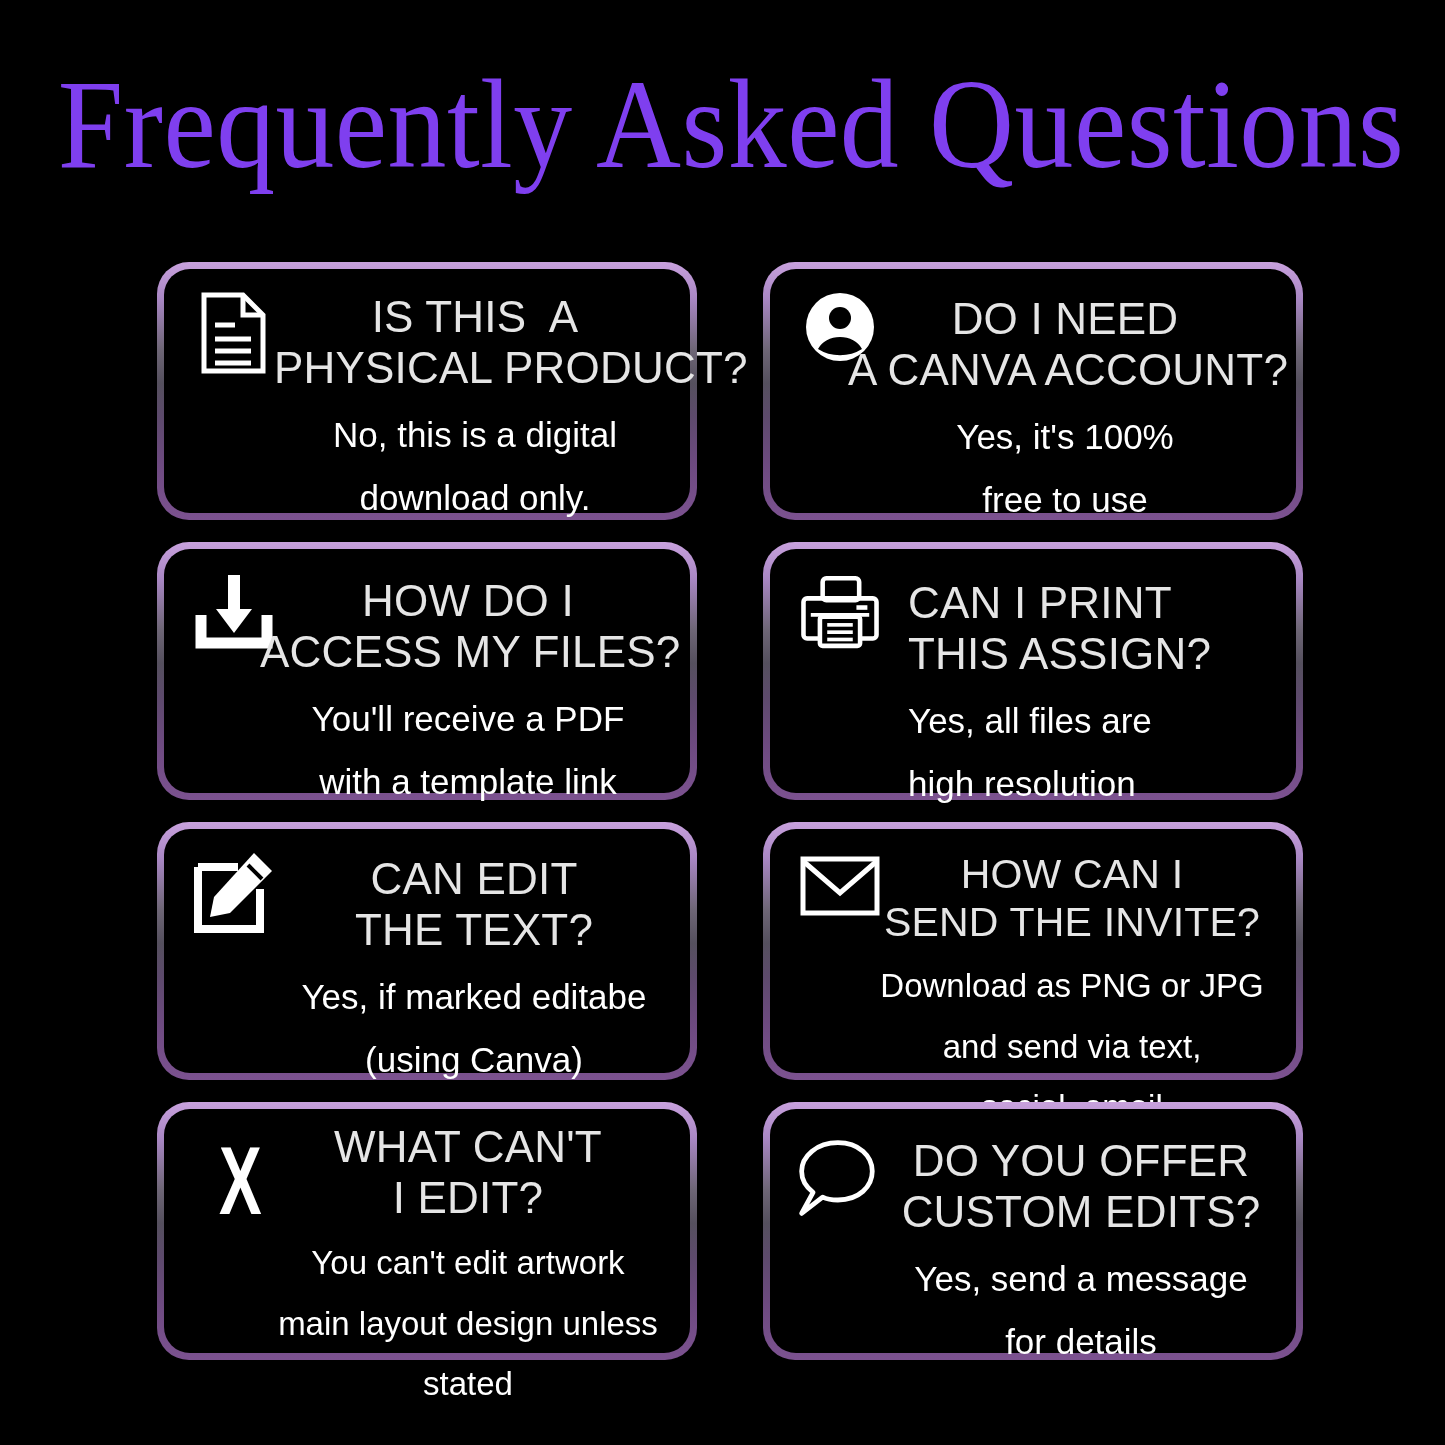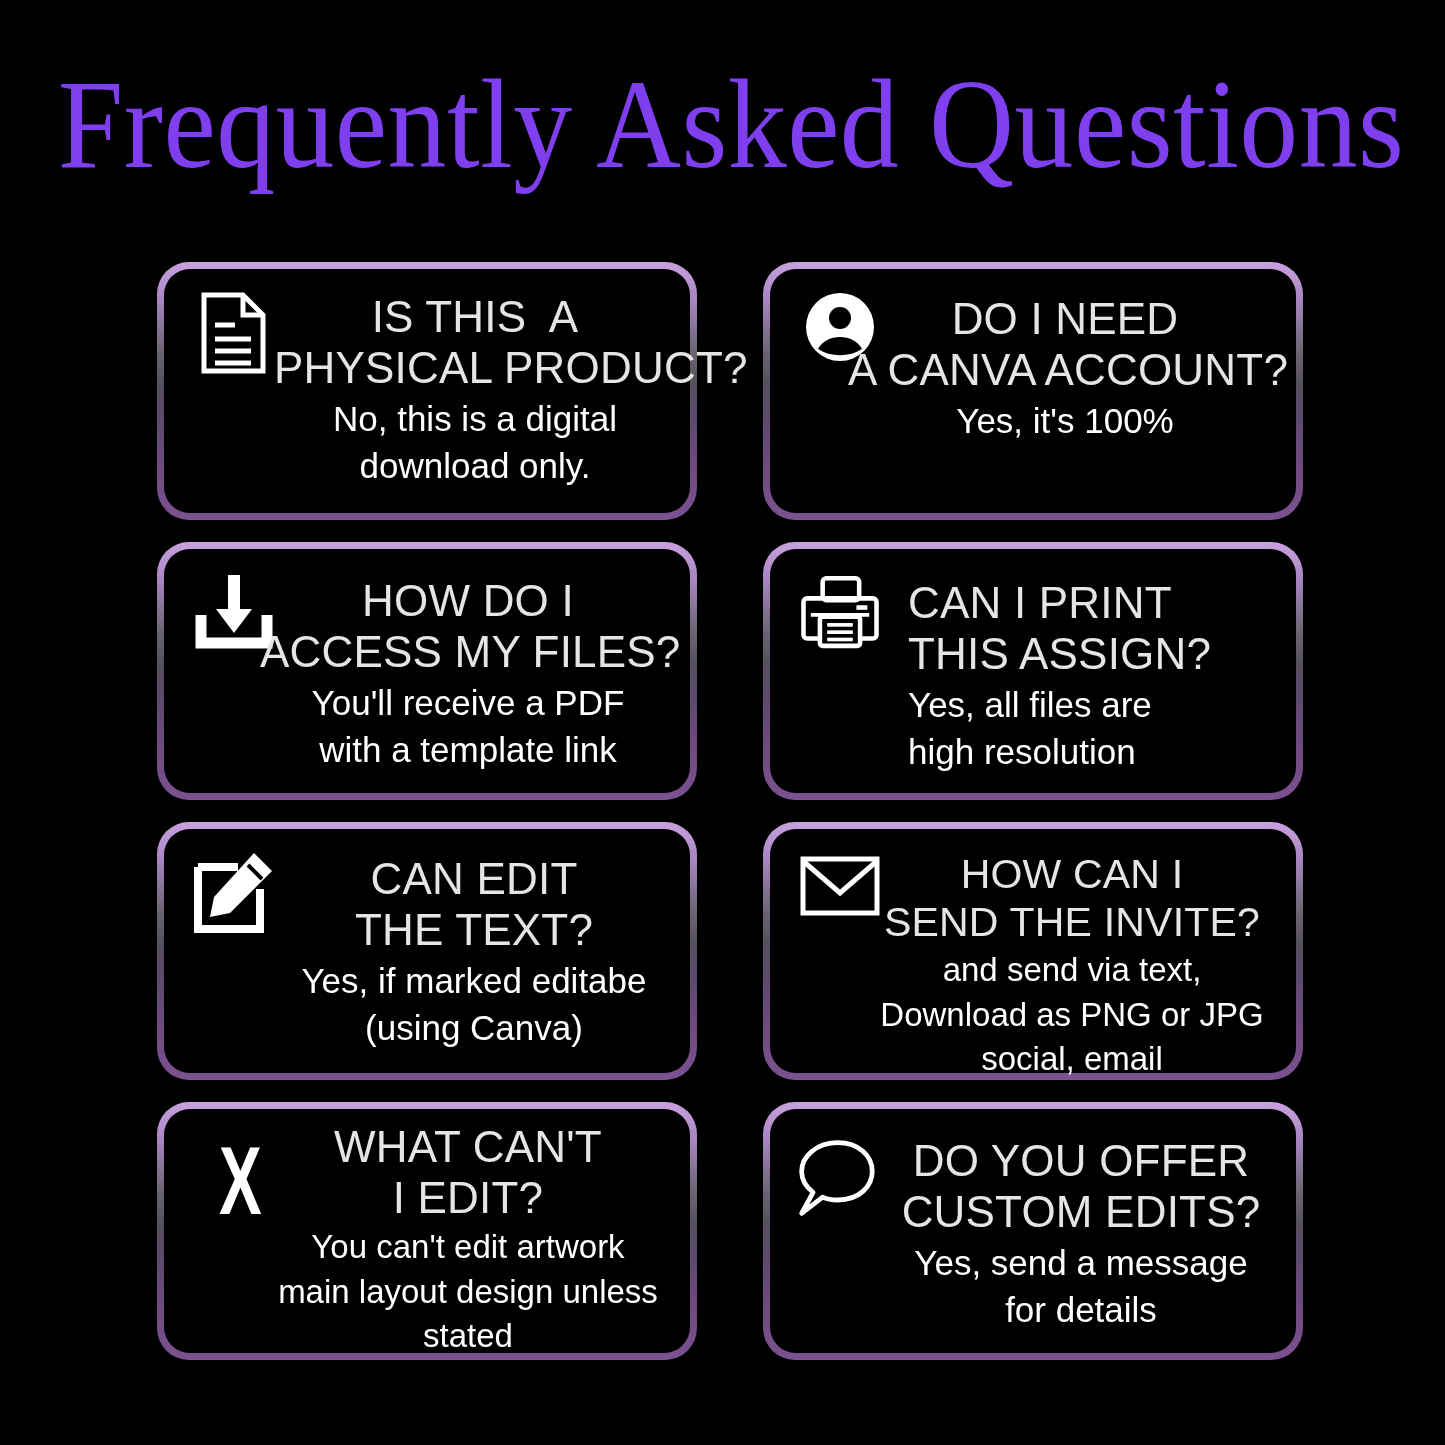--- a/index.html
+++ b/index.html
@@ -91,21 +91,21 @@
     white-space:pre;
   }
   .q.small { font-size:41px; }
 
   .a {
     font-family:"Liberation Sans", sans-serif;
     color:#ffffff;
     font-size:35px;
     line-height:1.23;
     font-weight:400;
-    margin-top:4px;
+    margin-top:20px;
   }
   .a.compact { font-size:33px; }
 
   
   .c1 .content { left:110px; top:22px; }
   .c2 .content { left:78px;  top:24px; }
   .c3 .content { left:96px;  top:26px; }
   .c4 .content { left:138px; top:28px; text-align:left; }
   .c5 .content { left:108px; top:24px; }
   .c6 .content { left:92px;  top:22px; }
@@ -162,20 +162,21 @@
           <svg width="72" height="72" viewBox="0 0 72 72">
             <circle cx="36" cy="36" r="34" fill="#fff"></circle>
             <circle cx="36" cy="27" r="11" fill="#000"></circle>
             <path d="M14 58 a24 20 0 0 1 44 0 a36 30 0 0 1 -44 0 Z" fill="#000"></path>
           </svg>
         </div>
         <div class="content">
           <div class="q">DO I NEED</div>
           <div class="q">A CANVA ACCOUNT?</div>
           <div class="a">Yes, it's 100%</div>
+          <div class="a l2">free to use</div>
         </div>
       </div>
     </div>
 
     <div class="card c3">
       <div class="card-inner">
         <div class="icon-wrap">
           <svg width="78" height="80" viewBox="0 0 78 80">
             <rect x="33" y="4" width="12" height="38" fill="#fff"></rect>
             <path d="M21 38 L57 38 L39 62 Z" fill="#fff"></path>
@@ -236,22 +237,22 @@
       <div class="card-inner">
         <div class="icon-wrap">
           <svg width="82" height="62" viewBox="0 0 82 62">
             <rect x="4" y="4" width="74" height="54" fill="none" stroke="#fff" stroke-width="5"></rect>
             <path d="M4 6 L41 38 L78 6" fill="none" stroke="#fff" stroke-width="5"></path>
           </svg>
         </div>
         <div class="content">
           <div class="q small">HOW CAN I</div>
           <div class="q small">SEND THE INVITE?</div>
+          <div class="a compact">Download as PNG or JPG</div>
           <div class="a compact">and send via text,</div>
-          <div class="a compact">Download as PNG or JPG</div>
           <div class="a compact">social, email</div>
         </div>
       </div>
     </div>
 
     <div class="card c7">
       <div class="card-inner">
         <div class="icon-wrap">
           <div class="x-glyph">X</div>
         </div>

